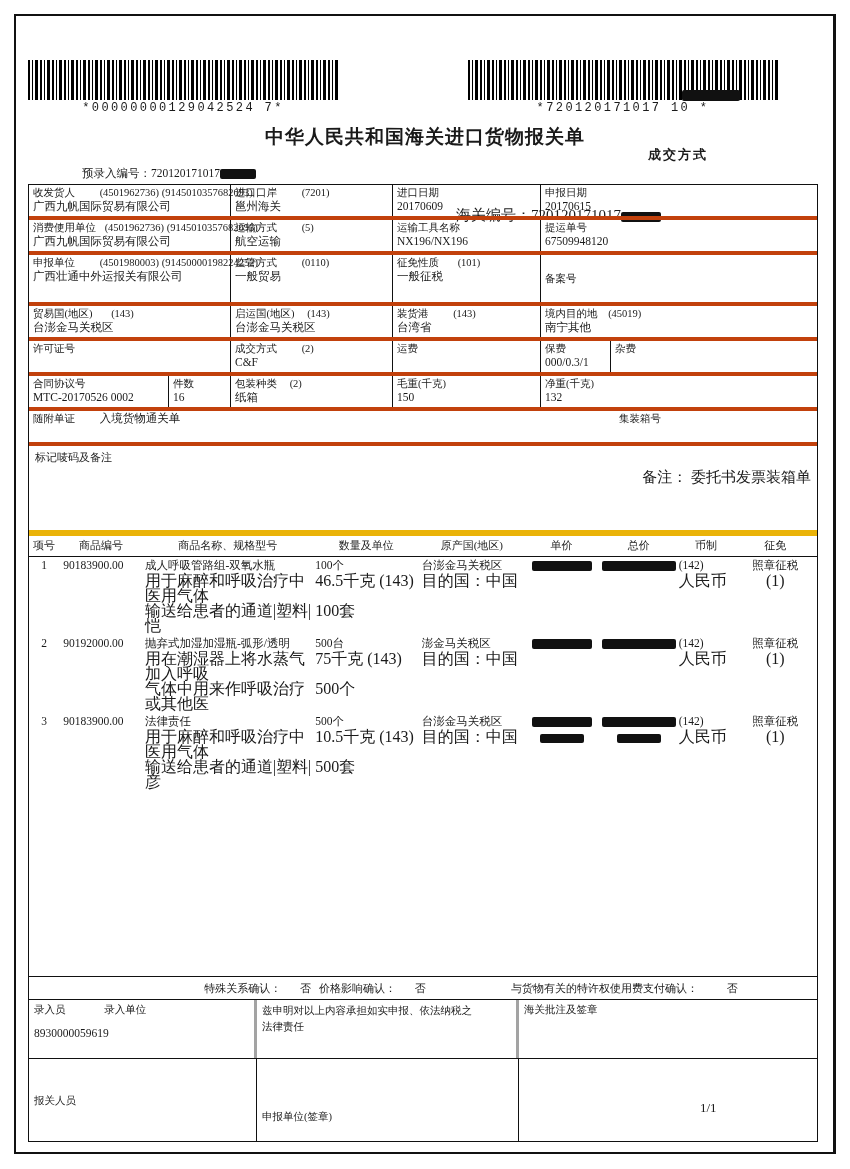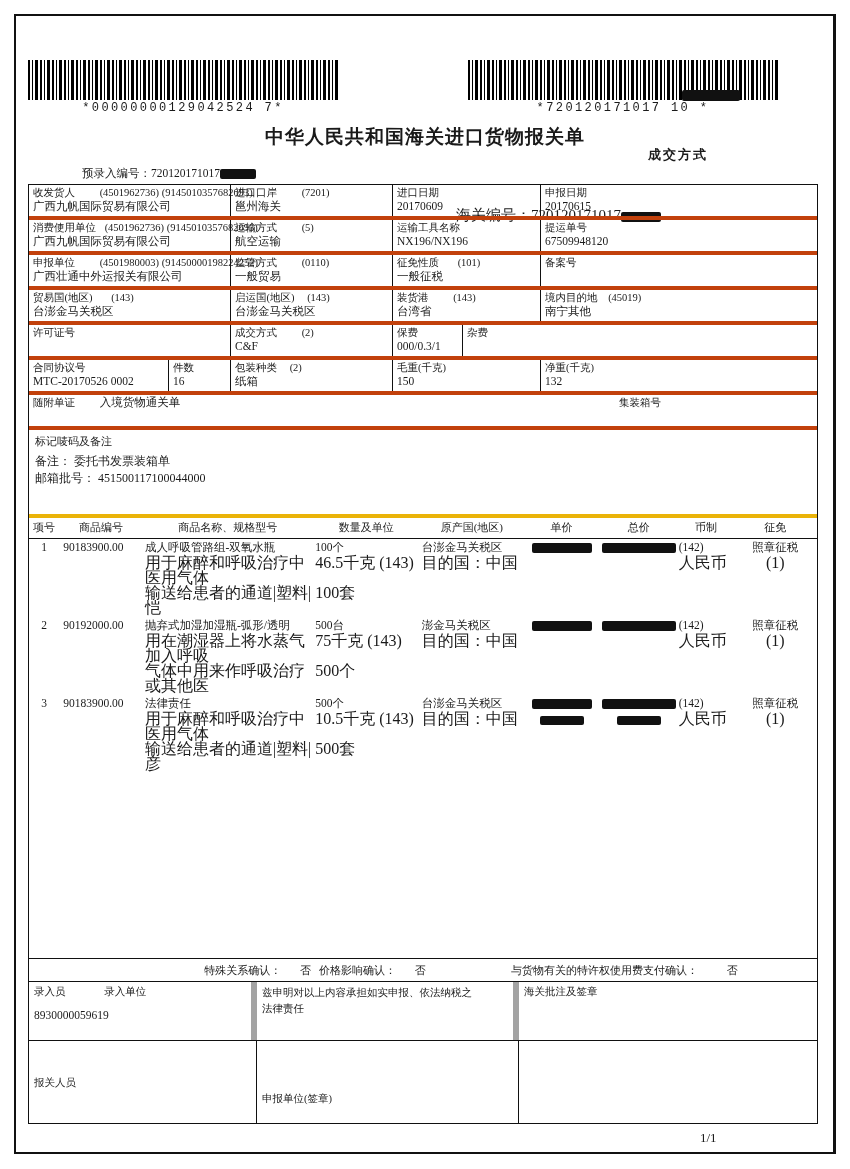--- a/index.html
+++ b/index.html
@@ -138,26 +138,26 @@
   .two-line { min-height: 31px; }
 
   
   .w-consignee { width: 202px; }
   .w-port { width: 162px; }
   .w-date1 { width: 148px; }
   .w-date2 { width: 140px; }
 
   
   #marks-block {
-    border-bottom: 4px solid #eab308;
+    border-bottom: 6px solid #eab308;
     padding: 4px 6px 6px 6px;
     min-height: 74px;
   }
   #marks-block .mk-title { font-size: 11px; margin-bottom: 4px; }
-  #marks-block .mk-line { font-size: 12px; line-height: 17px; }
+  #marks-block .mk-line { font-size: 15px; line-height: 17px; text-align: right; }
 
   
   .goods-head {
     display: flex;
     border-bottom: 1px solid #111;
     font-size: 11px;
     text-align: center;
   }
   .goods-head div { padding: 2px 0 3px 0; box-sizing: border-box; }
   .g-no { width: 34px; }
@@ -202,21 +202,21 @@
   }
   .confirm-row > div { box-sizing: border-box; padding: 2px 4px; }
 
   
   .footer {
     display: flex;
     min-height: 58px;
   }
   .footer > div {
     box-sizing: border-box;
-    border-right: 6px solid #a3a3a3;
+    border-right: 3px solid #a3a3a3;
     padding: 3px 5px;
   }
   .footer > div:last-child { border-right: none; }
   .f-entry { width: 228px; }
   .f-decl { width: 262px; }
   .f-seal { width: 298px; }
 
   .footer2 {
     display: flex;
     border-top: 1px solid #111;
@@ -227,21 +227,20 @@
     border-right: 1px solid #111;
     padding: 3px 5px;
     position: relative;
   }
   .footer2 > div:last-child { border-right: none; }
 
   #page-num {
     position: absolute;
     left: 700px; top: 1100px;
     font-size: 13px;
-    margin-top: 30px;
   }
   .blk-1 { width: 60px; }
   .blk-2 { width: 74px; }
   .blk-3 { width: 44px; }
 </style>
 </head>
 <body>
 
 <div class="page">
 
@@ -340,21 +339,21 @@
         </div>
         <div class="val">一般贸易</div>
       </div>
       <div class="cell w-date1 two-line">
         <div class="lbl">
           <span>征免性质</span>
           <span style="margin-left:16px;">(101)</span>
         </div>
         <div class="val">一般征税</div>
       </div>
-      <div class="cell w-date2 two-line" style="border-right:none;">
+      <div class="cell w-date2 two-line" style="border-right:none;margin-top:16px;">
         <div class="lbl">备案号</div>
         <div class="val"></div>
       </div>
     </div>
 
     <div class="row">
       <div class="cell w-consignee two-line">
         <div class="lbl">
           <span>贸易国(地区)</span>
           <span style="margin-left:16px;">(143)</span>
@@ -389,20 +388,24 @@
         <div class="lbl">许可证号</div>
         <div class="val"></div>
       </div>
       <div class="cell w-port two-line">
         <div class="lbl">
           <span>成交方式</span>
           <span style="margin-left:22px;">(2)</span>
         </div>
         <div class="val">C&amp;F</div>
       </div>
+      <div class="cell w-date1 two-line">
+        <div class="lbl">运费</div>
+        <div class="val"></div>
+      </div>
       <div class="cell two-line" style="width:70px;">
         <div class="lbl">保费</div>
         <div class="val">000/0.3/1</div>
       </div>
       <div class="cell two-line" style="width:70px; border-right:none;">
         <div class="lbl">杂费</div>
         <div class="val"></div>
       </div>
     </div>
 
@@ -441,21 +444,20 @@
       </div>
       <div class="cell two-line" style="width:202px;">
         <div class="lbl">集装箱号</div>
         <div class="val"></div>
       </div>
     </div>
 
     <div id="marks-block">
       <div class="mk-title">标记唛码及备注</div>
       <div class="mk-line">备注：   委托书发票装箱单</div>
-      <div class="mk-line">邮箱批号：  451500117100044000</div>
     </div>
 
     <div class="goods-head">
       <div class="g-no">项号</div>
       <div class="g-code">商品编号</div>
       <div class="g-name">商品名称、规格型号</div>
       <div class="g-qty">数量及单位</div>
       <div class="g-origin">原产国(地区)</div>
       <div class="g-price">单价</div>
       <div class="g-total">总价</div>

